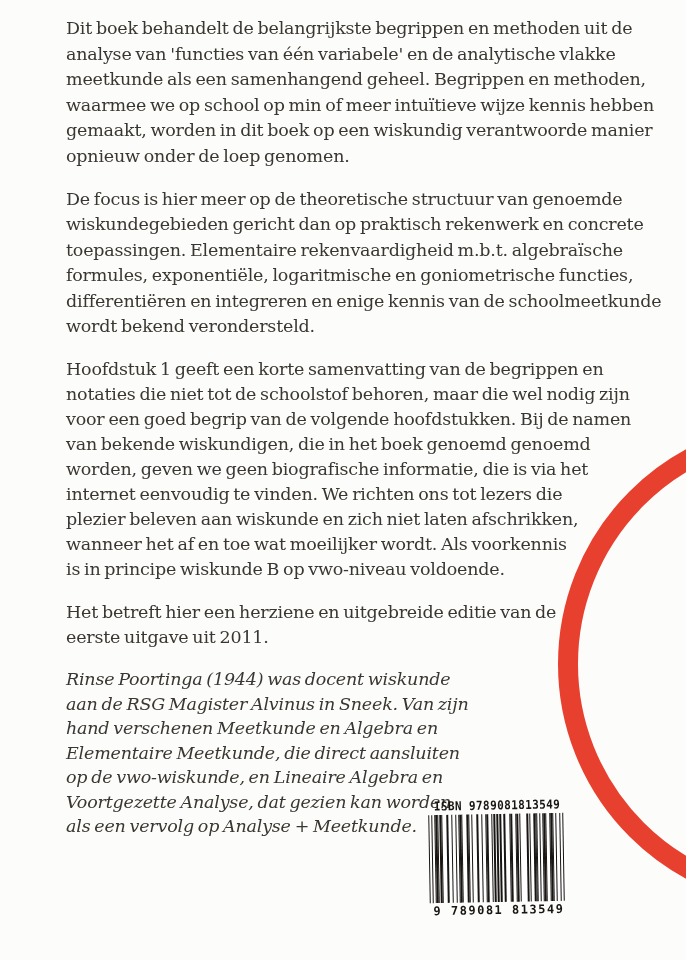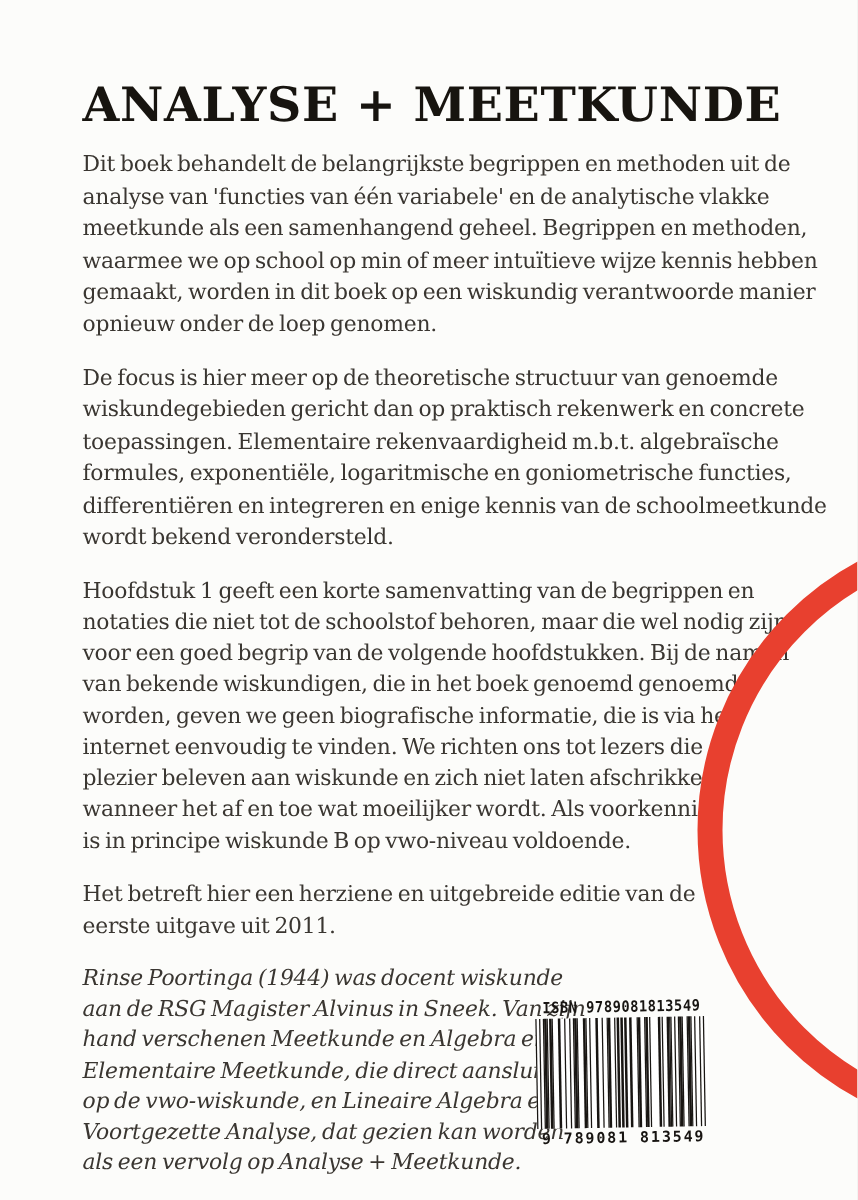--- a/index.html
+++ b/index.html
@@ -83,21 +83,20 @@
 </style>
 </head>
 <body>
 
 <div class="page">
 
   <svg class="arc-svg" viewBox="0 0 686 960" width="686" height="960" aria-hidden="true">
     <circle cx="802" cy="664" r="234"></circle>
   </svg>
 
-  <h1 class="book-title">ANALYSE + MEETKUNDE</h1>
 
   <p class="para p1">Dit boek behandelt de belangrijkste begrippen en methoden uit de
 analyse van 'functies van één variabele' en de analytische vlakke
 meetkunde als een samenhangend geheel. Begrippen en methoden,
 waarmee we op school op min of meer intuïtieve wijze kennis hebben
 gemaakt, worden in dit boek op een wiskundig verantwoorde manier
 opnieuw onder de loep genomen.</p>
   <p class="para p2">De focus is hier meer op de theoretische structuur van genoemde
 wiskundegebieden gericht dan op praktisch rekenwerk en concrete
 toepassingen. Elementaire rekenvaardigheid m.b.t. algebraïsche

